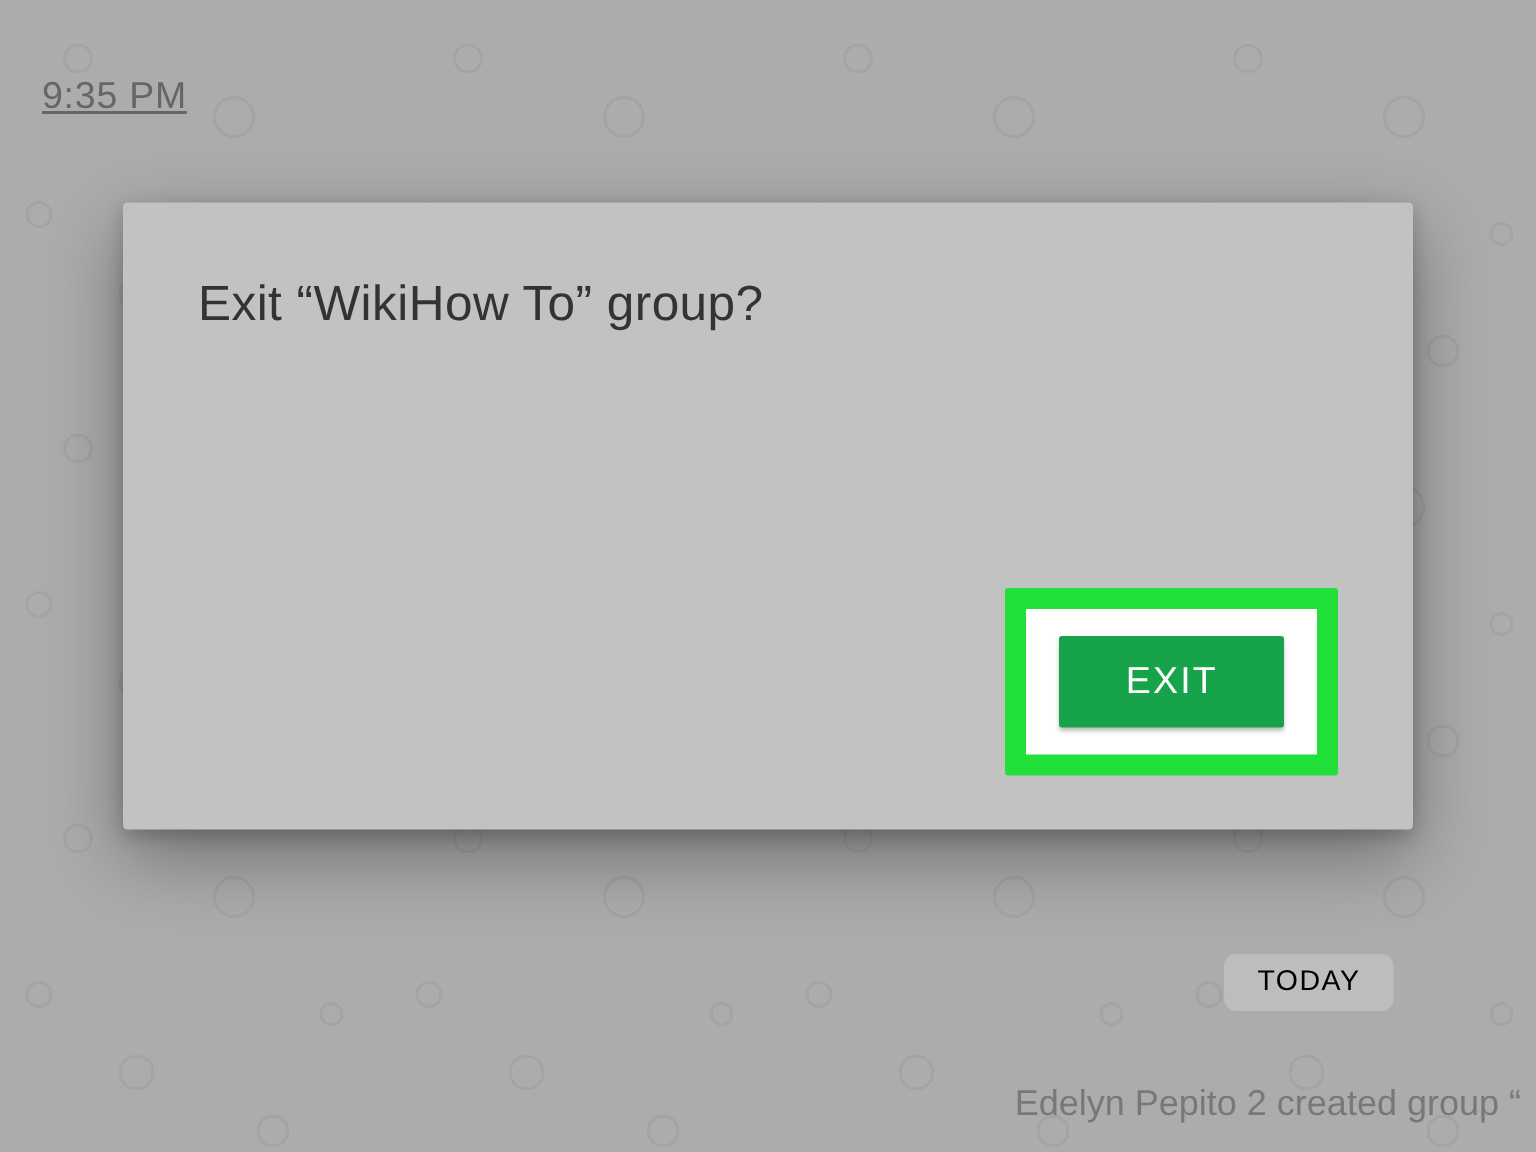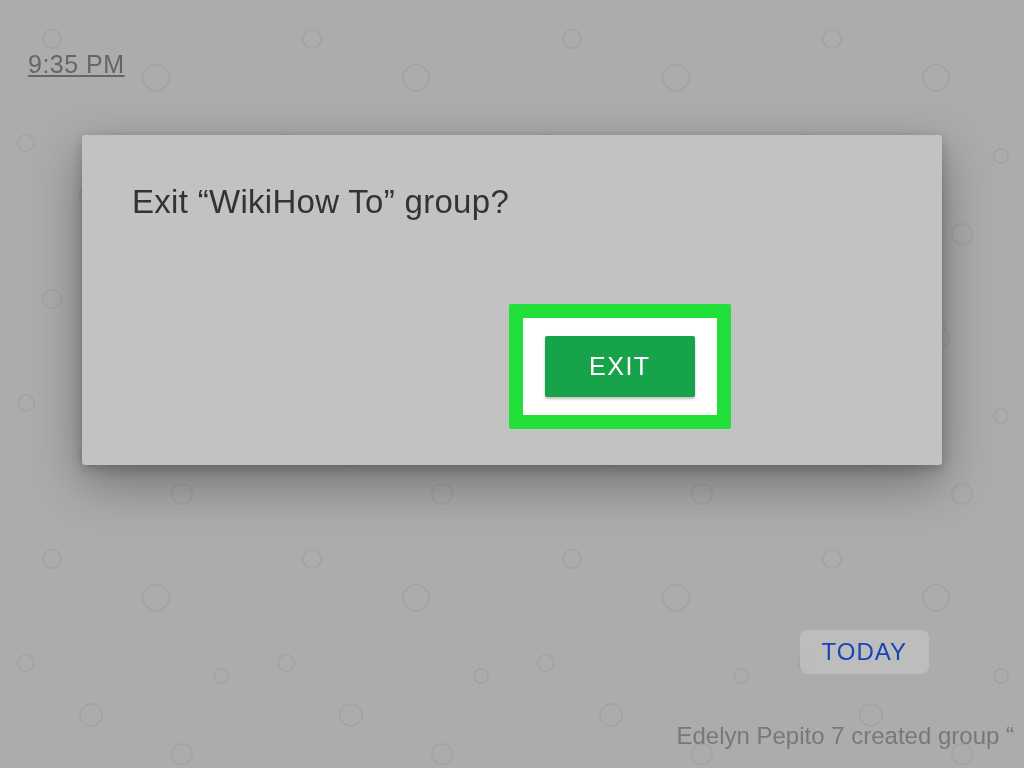--- a/index.html
+++ b/index.html
@@ -55,22 +55,22 @@
       text-decoration: underline;
     }
 
     .date-pill {
       position: absolute;
       right: 95px;
       bottom: 94px;
       background: rgba(230, 230, 230, 0.65);
       padding: 8px 22px;
       border-radius: 8px;
-      color: #1d4ed8;
-      font-size: 24px;
+      color: #000000;
+      font-size: 19px;
       font-weight: 500;
       letter-spacing: 1px;
     }
 
     .system-msg {
       position: absolute;
       right: 0;
       bottom: 18px;
       color: #8c8c8c;
       font-size: 24px;
@@ -86,26 +86,27 @@
       width: 100%;
       height: 100%;
       background: rgba(0, 0, 0, 0.14);
     }
 
     .dialog {
       position: absolute;
       top: 135px;
       left: 82px;
       width: 860px;
-      height: 330px;
+      height: 418px;
       background: #c2c2c2;
       border-radius: 3px;
       box-shadow: 0 18px 50px rgba(0,0,0,0.35), 0 4px 12px rgba(0,0,0,0.2);
       padding: 48px 50px 30px 50px;
       display: flex;
+      flex-direction: column;
     }
 
     .dialog-title {
       color: #333;
       font-size: 33px;
       font-weight: 400;
       letter-spacing: 0.3px;
     }
 
     .dialog-actions {
@@ -160,21 +161,21 @@
 </head>
 <body>
 
 <div class="chat-bg">
   <div class="doodle-pattern"></div>
 
   <div class="status-time">9:35 PM</div>
 
   <div class="date-pill">TODAY</div>
 
-  <div class="system-msg">Edelyn Pepito 7 created group “</div>
+  <div class="system-msg">Edelyn Pepito 2 created group “</div>
 </div>
 
 <div class="overlay"></div>
 
 <div class="dialog">
   <div class="dialog-title">Exit “WikiHow To” group?</div>
 
   <div class="dialog-actions">
 
     <div class="highlight-box">

